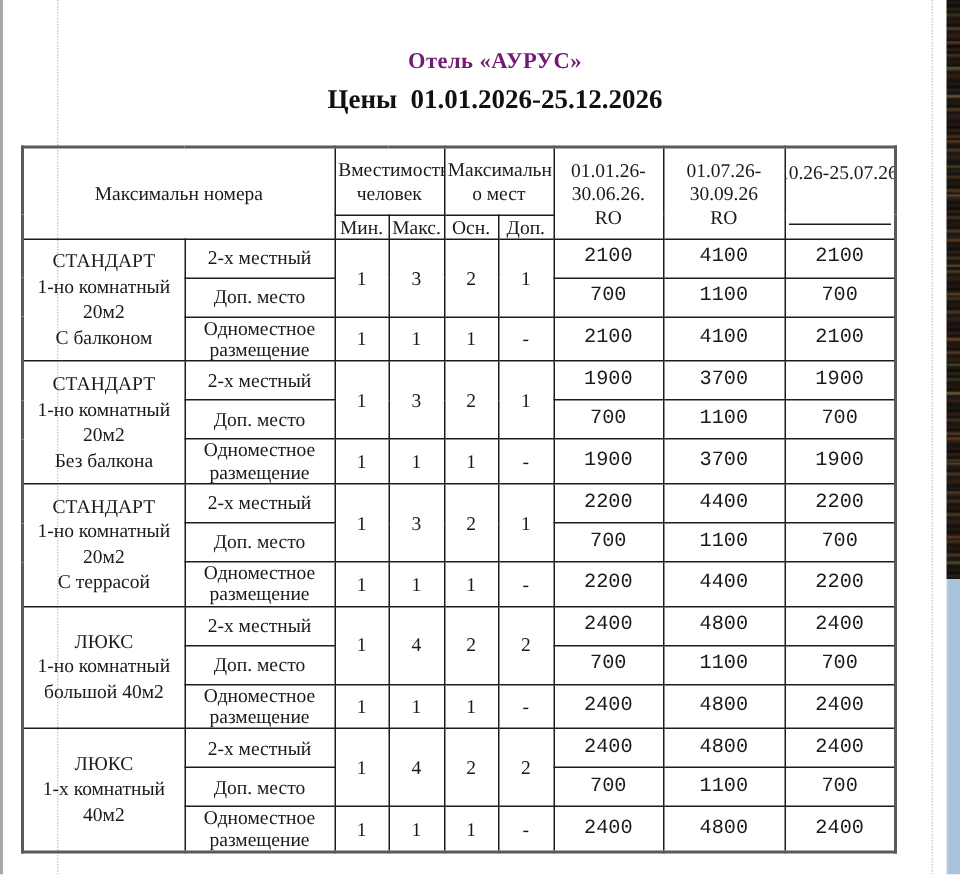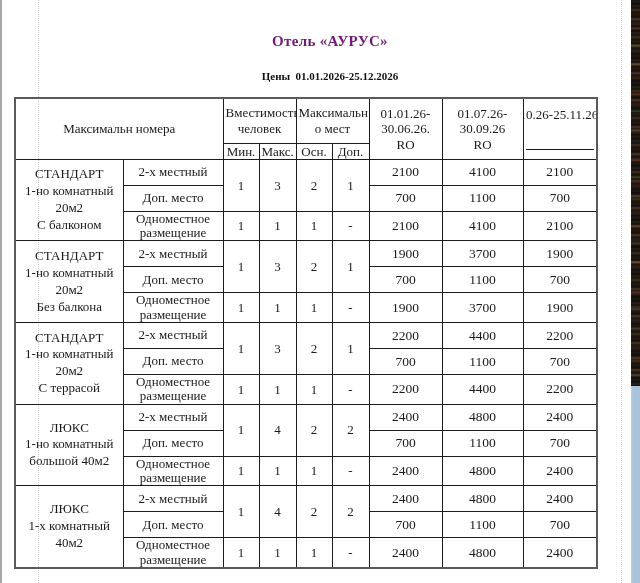--- a/index.html
+++ b/index.html
@@ -30,41 +30,41 @@
   .side-strip .strip-bottom{
     height:197px;width:9px;
     background:linear-gradient(90deg,#bdd1e1 0px,#a9c3da 2px,#a9c3da 9px);
   }
 
   .doc-head{position:absolute;left:40px;top:0;width:580px;text-align:center;}
   .doc-title{
     margin-top:33px;font-size:15px;font-weight:bold;color:#701a75;letter-spacing:.3px;
   }
   .doc-subtitle{
-    margin-top:20px;font-size:11px;font-weight:bold;color:#111;white-space:pre;
+    margin-top:6px;font-size:18px;font-weight:bold;color:#111;white-space:pre;
   }
 
   table.prices{
     position:absolute;left:14px;top:97px;width:583px;
     border-collapse:collapse;table-layout:fixed;
     font-size:13px;line-height:1.18;
   }
   table.prices{border:2px solid #5a5a5a;}
   table.prices td{
     border:1px solid #1c1c1c;
     text-align:center;vertical-align:middle;
     padding:0 2px;overflow:hidden;
   }
   tr.h1{height:45px;}
   tr.h2{height:16px;}
   tr.dr{height:26px;}
   .blocktop td{border-top:2px solid #4d4d4d;}
   td.cat{line-height:1.3;}
   td.sub{line-height:1.1;margin-top:32px;}
-  td.price{font-size:13.5px;}
+  td.price{font-size:13.5px;font-family:Liberation Mono, monospace;}
   td.p3{vertical-align:top;padding-top:2px;}
   td.p3head{vertical-align:top;padding:0;}
   .p3box{
     height:42px;border-bottom:1px solid #1c1c1c;
     display:flex;justify-content:center;
   }
   .hline{display:block;}
 </style>
 </head>
 <body>
@@ -113,21 +113,21 @@
       <span class="hline">RO</span>
     </td>
     <td rowspan="2">
       <span class="hline">01.07.26-</span>
       <span class="hline">30.09.26</span>
       <span class="hline">RO</span>
     </td>
     <td rowspan="2" class="p3head">
       <div class="p3box">
         <span class="hline">01.10.26-</span>
-        <span class="hline">25.11.26</span>
+        <span class="hline">25.07.26</span>
         <span class="hline">RO</span>
       </div>
     </td>
   </tr>
   <tr class="h2">
     <td>Мин.</td>
     <td>Макс.</td>
     <td>Осн.</td>
     <td>Доп.</td>
   </tr>

